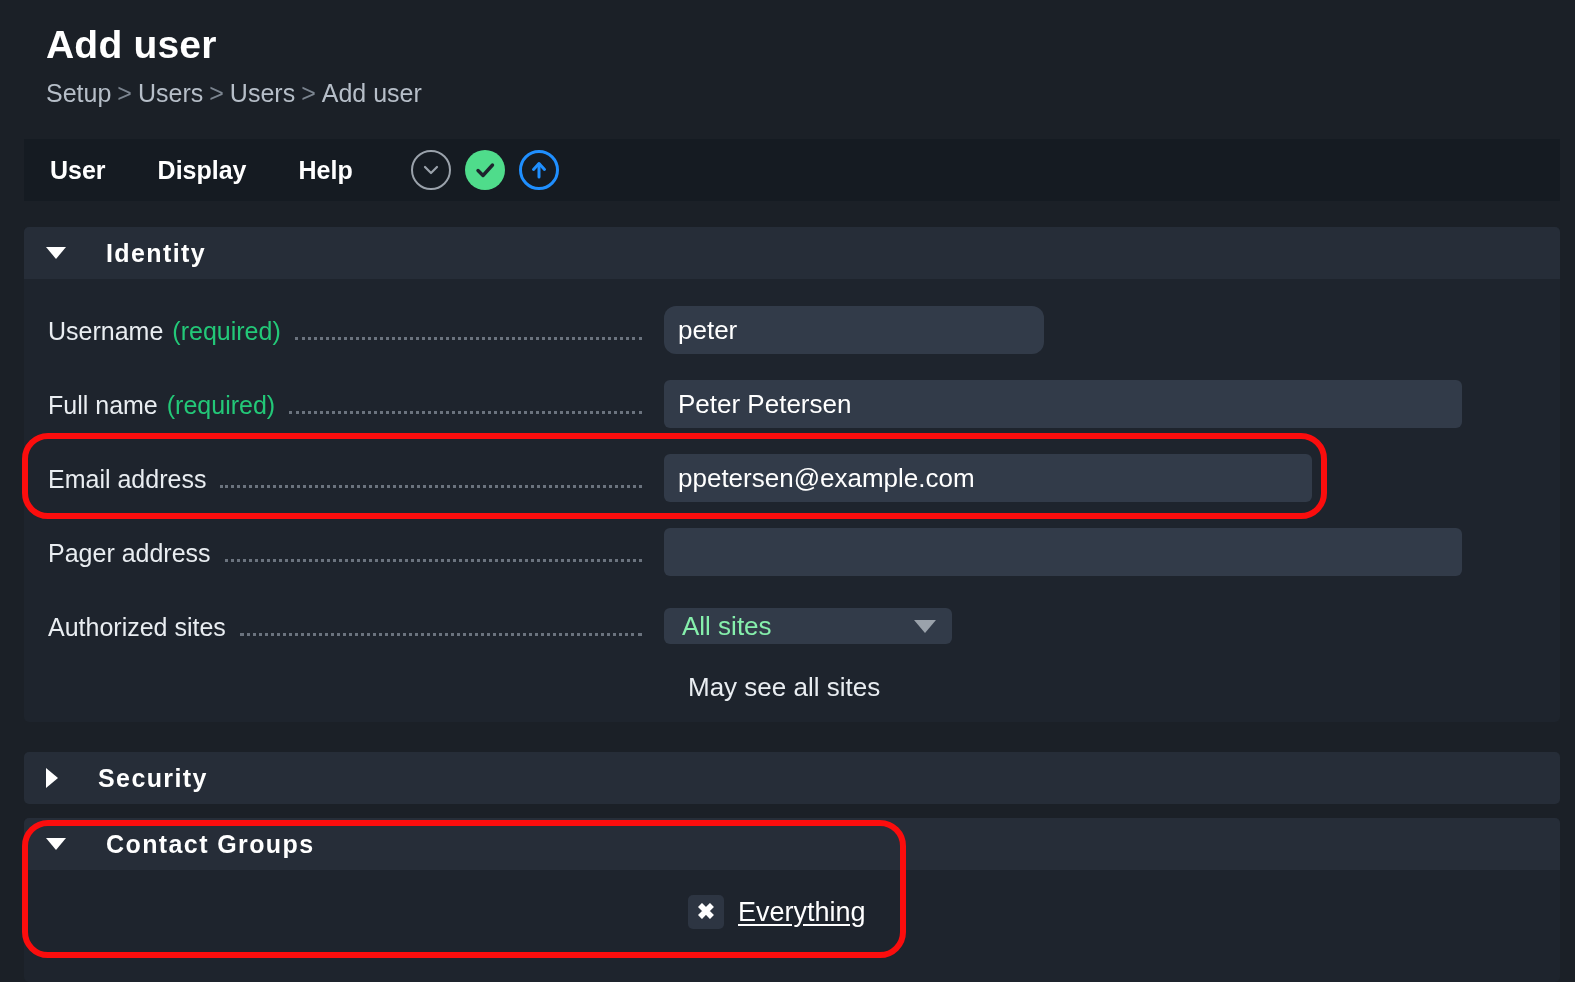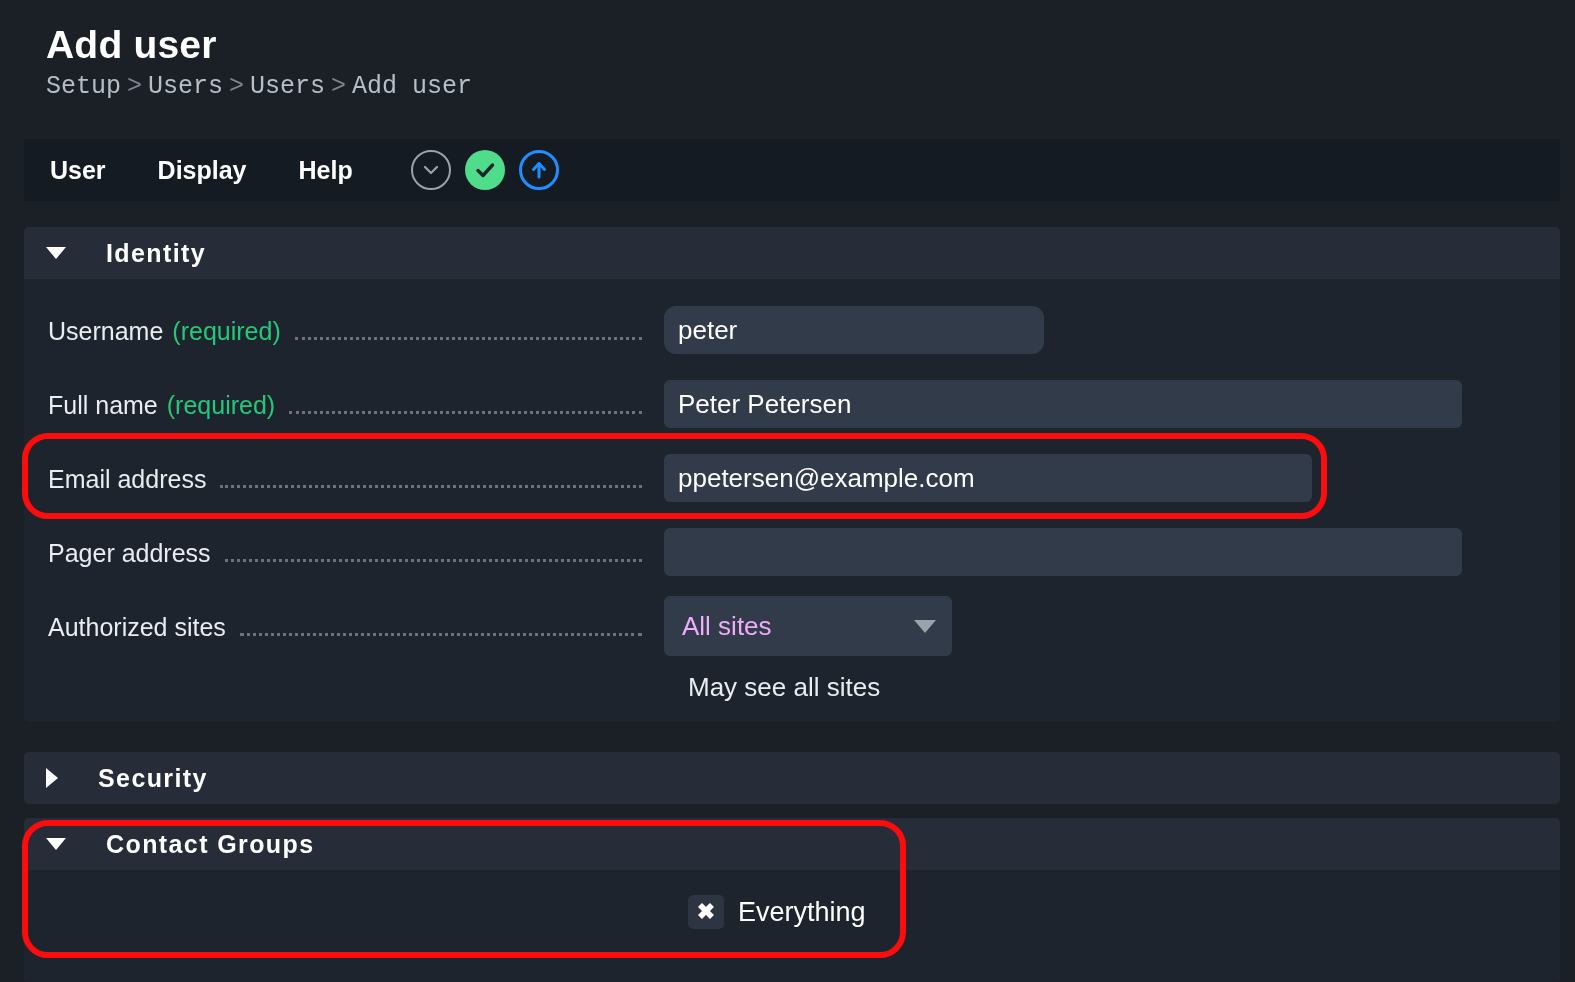--- a/index.html
+++ b/index.html
@@ -28,23 +28,22 @@
     color: #ffffff;
     font-size: 39px;
     font-weight: bold;
     letter-spacing: 0.2px;
     line-height: 46px;
   }
   .breadcrumb {
     color: #a9b2bd;
     font-size: 25px;
     line-height: 34px;
-    margin-top: 2px;
+    margin-top: 8px;
     white-space: nowrap;
-    font-family: Liberation Mono, monospace;
   }
   .breadcrumb .crumb { color: #b6bec8; }
   .breadcrumb .sep { color: #7b848f; padding: 0 6px; }
 
   
   .menubar {
     position: absolute;
     left: 24px;
     top: 139px;
     width: 1536px;
@@ -175,23 +174,23 @@
     outline: none;
   }
   .input-username { width: 380px; border-radius: 12px; }
   .input-wide { width: 798px; }
   .input-email { width: 648px; }
 
   .select {
     background: #323b49;
     border: none;
     border-radius: 6px;
-    color: #f0abfc;
+    color: #86efac;
     font-size: 26px;
-    height: 60px;
+    height: 36px;
     width: 288px;
     display: flex;
     align-items: center;
     justify-content: space-between;
     padding: 0 16px 0 18px;
     cursor: pointer;
   }
   .select-caret {
     width: 0; height: 0;
     border-left: 11px solid transparent;
@@ -230,20 +229,21 @@
     display: flex; align-items: center; justify-content: center;
     color: #ffffff;
     font-size: 22px;
     font-weight: bold;
     line-height: 1;
     cursor: pointer;
   }
   .cg-link {
     color: #ffffff;
     font-size: 27px;
+    text-decoration: underline;
     text-underline-offset: 3px;
     cursor: pointer;
   }
 
   
   .redbox {
     position: absolute;
     border: 6px solid #fb0d0d;
     border-radius: 26px;
     pointer-events: none;

